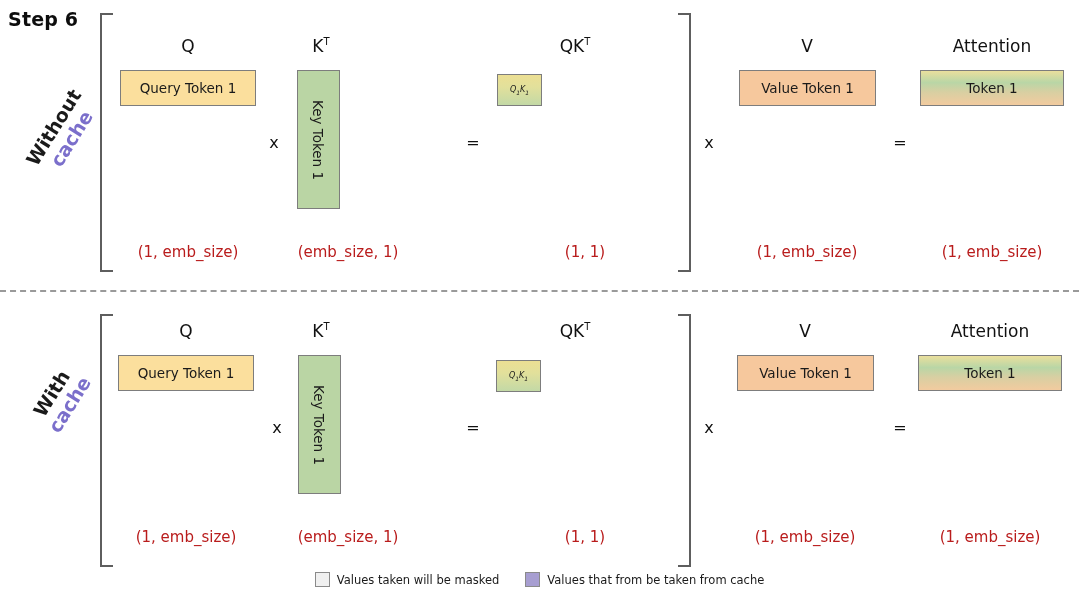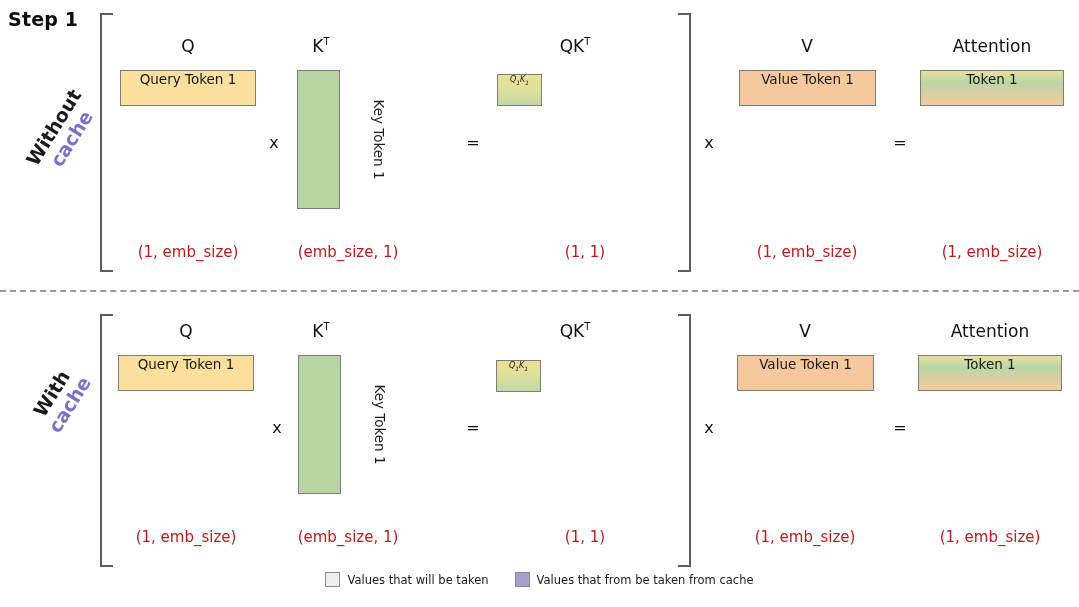--- a/index.html
+++ b/index.html
@@ -42,21 +42,21 @@
     font-size:15px;color:#b91c1c;text-align:center;white-space:nowrap;
   }
   .op{
     font-size:16px;color:#111;text-align:center;white-space:nowrap;
   }
 
   
   .box{
     border:1.5px solid #7d7d7d;
     box-sizing:border-box;
-    display:flex;justify-content:center;
+    display:flex;align-items:center;justify-content:center;
     font-size:13.5px;color:#1a1a1a;
     text-align:center;
   }
   .box.query{background:#fbdf9d;}
   .box.value{background:#f6c89d;}
   .box.key{
     background:#bad5a4;
   }
   .box.key .vtext{
     transform:rotate(90deg);
@@ -85,21 +85,21 @@
     font-size:11.5px;color:#1a1a1a;
   }
   .legend-item{display:flex;align-items:center;gap:7px;}
   .swatch{width:15px;height:15px;border:1px solid #8a8a8a;box-sizing:border-box;}
   .swatch.masked{background:#f0f0f0;}
   .swatch.cached{background:#a79ed1;}
 </style>
 </head>
 <body>
 
-<div class="abs" id="step-title">Step 1</div>
+<div class="abs" id="step-title">Step 6</div>
 
 <div class="abs" style="left:0;top:0;width:1079px;height:290px;">
 
   <div class="abs row-label" style="left:-12px;top:112px;">
     <span class="l1">Without</span>
     <span class="l2">cache</span>
   </div>
 
   <div class="abs bracket left" style="left:100px;top:13px;height:255px;"></div>
   <div class="abs bracket right" style="left:678px;top:13px;height:255px;"></div>
@@ -246,19 +246,19 @@
     <span>Token 1</span>
   </div>
   <div class="abs dim" style="left:916px;top:228px;width:148px;">
     <span>(1, emb_size)</span>
   </div>
 </div>
 
 <div class="abs" id="legend">
   <div class="legend-item">
     <span class="swatch masked"></span>
-    <span>Values that will be taken</span>
+    <span>Values taken will be masked</span>
   </div>
   <div class="legend-item">
     <span class="swatch cached"></span>
     <span>Values that from be taken from cache</span>
   </div>
 </div>
 
 </body></html>

